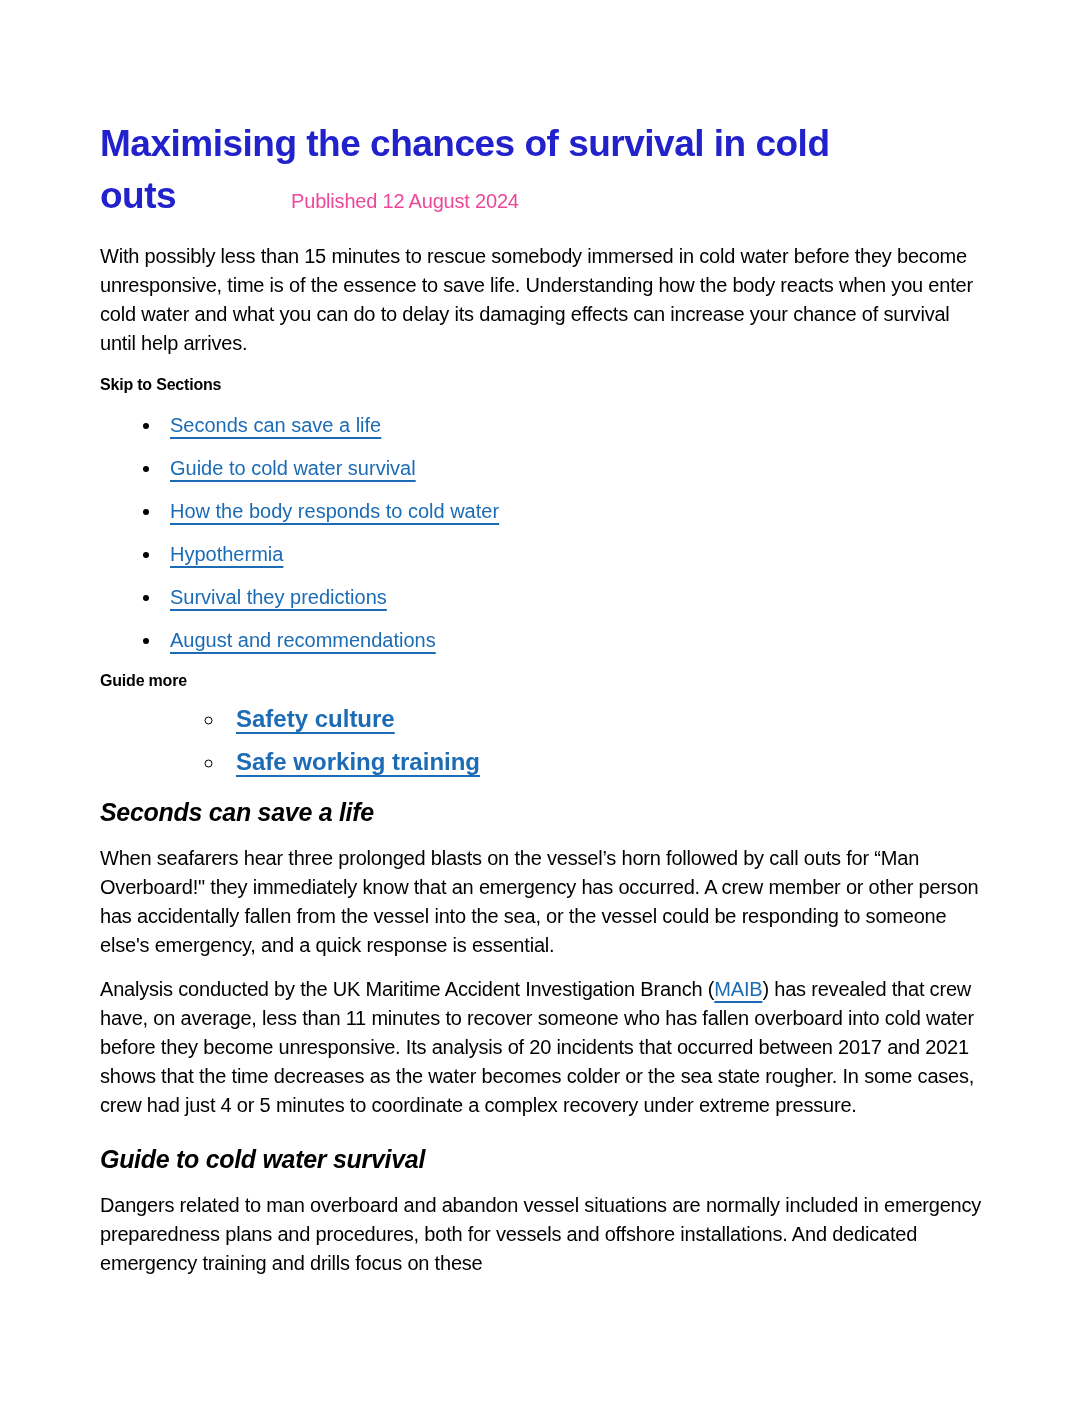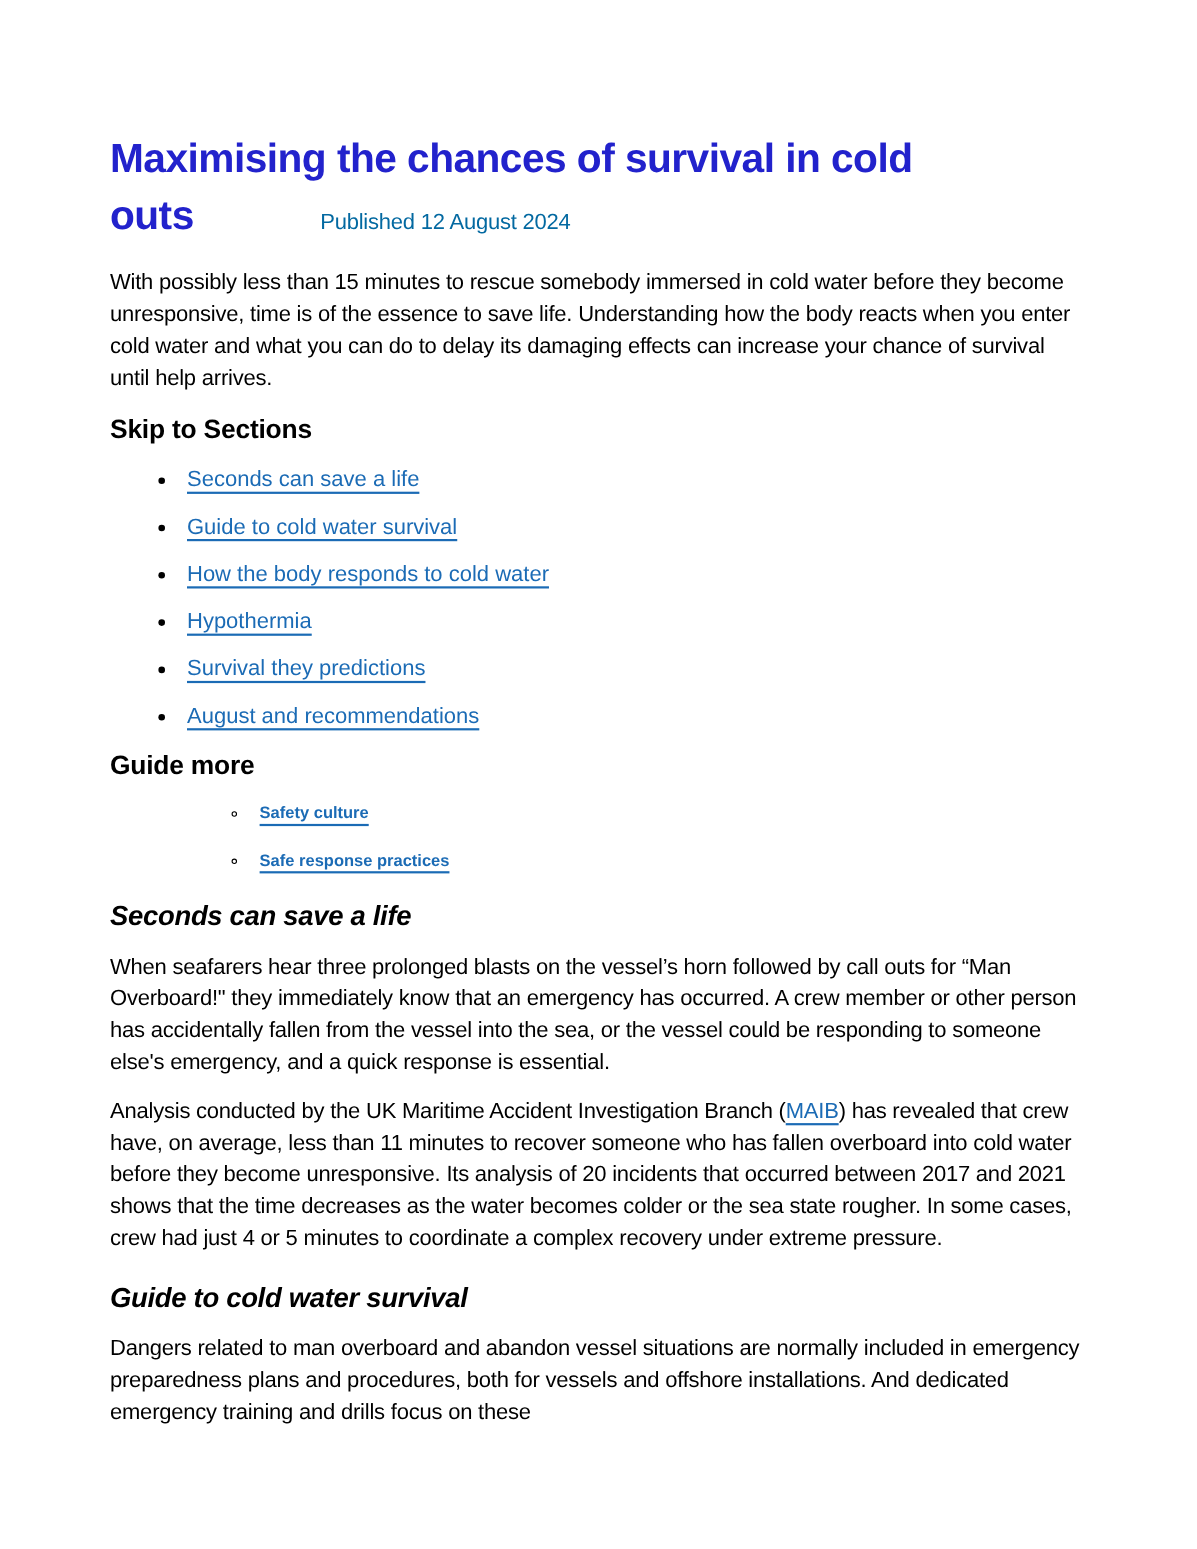--- a/index.html
+++ b/index.html
@@ -23,33 +23,33 @@
     letter-spacing: -0.5px;
     color: #2222CC;
   }
   .title-line { display: block; }
   .title-row { display: flex; align-items: baseline; }
   .published {
     font-size: 20px;
     font-weight: 400;
     font-style: normal;
     letter-spacing: -0.2px;
-    color: #0369a1;
+    color: #ec4899;
     margin-left: 115px;
     white-space: nowrap;
   }
   p.body {
     max-width: 885px;
     font-size: 20px;
     line-height: 29px;
     letter-spacing: -0.2px;
     margin: 15px 0 0 0;
   }
   p.label {
-    font-size: 24px;
+    font-size: 16px;
     font-weight: 700;
     letter-spacing: -0.2px;
     margin: 18px 0 0 0;
   }
   ul.toc {
     list-style: disc;
     margin: 20px 0 0 0;
     padding-left: 62px;
   }
   ul.toc li {
@@ -57,21 +57,21 @@
     line-height: 22px;
     margin-bottom: 21px;
     padding-left: 8px;
   }
   ul.readmore {
     list-style: circle;
     margin: 18px 0 0 0;
     padding-left: 126px;
   }
   ul.readmore li {
-    font-size: 15px;
+    font-size: 24px;
     line-height: 22px;
     margin-bottom: 21px;
     padding-left: 10px;
   }
   ul.readmore a { font-weight: 700; }
   a {
     color: #1B6BB5;
     text-decoration: underline;
     text-decoration-thickness: 1.5px;
     text-underline-offset: 5px;
@@ -124,21 +124,21 @@
     </li>
   </ul>
 
   <p class="label">Guide more</p>
 
   <ul class="readmore">
     <li>
       <a>Safety culture</a>
     </li>
     <li>
-      <a>Safe response practices</a>
+      <a>Safe working training</a>
     </li>
   </ul>
 
   <h2>Seconds can save a life</h2>
 
   <p class="body">When seafarers hear three prolonged blasts on the vessel’s horn followed by call outs for “Man Overboard!" they immediately know that an emergency has occurred. A crew member or other person has accidentally fallen from the vessel into the sea, or the vessel could be responding to someone else's emergency, and a quick response is essential.</p>
 
   <p class="body"><span>Analysis conducted by the UK Maritime Accident Investigation Branch (</span><a>MAIB</a><span>) has revealed that crew have, on average, less than 11 minutes to recover someone who has fallen overboard into cold water before they become unresponsive. Its analysis of 20 incidents that occurred between 2017 and 2021 shows that the time decreases as the water becomes colder or the sea state rougher. In some cases, crew had just 4 or 5 minutes to coordinate a complex recovery under extreme pressure.</span></p>
 
   <h2>Guide to cold water survival</h2>

